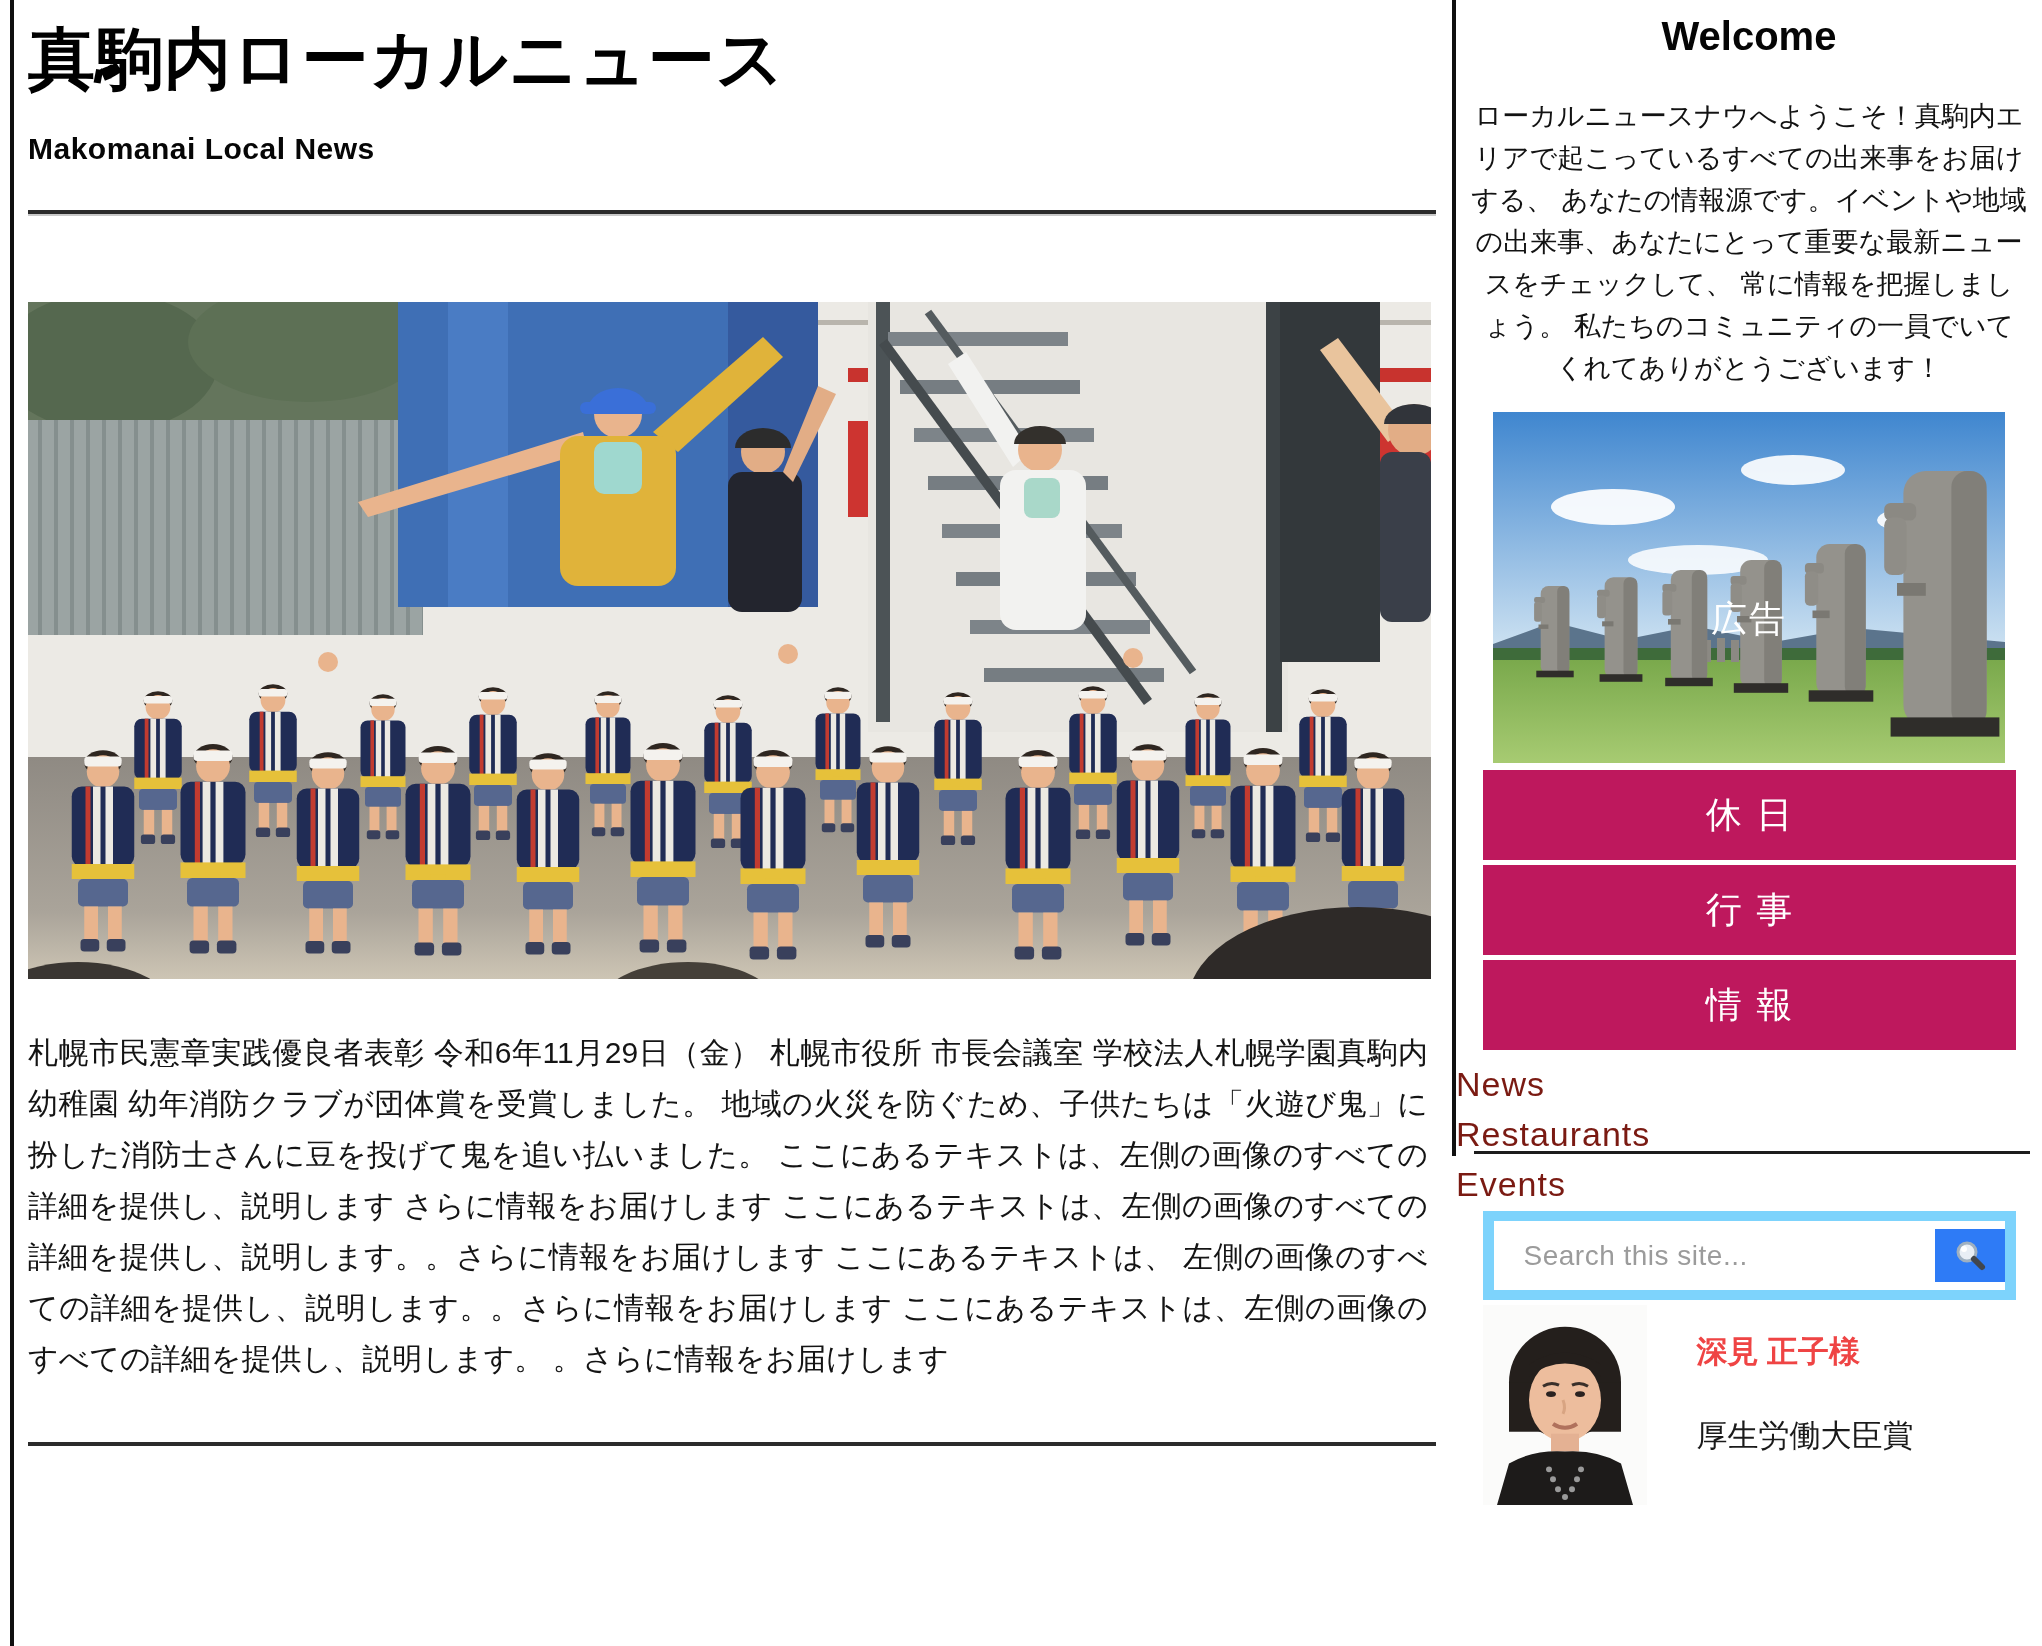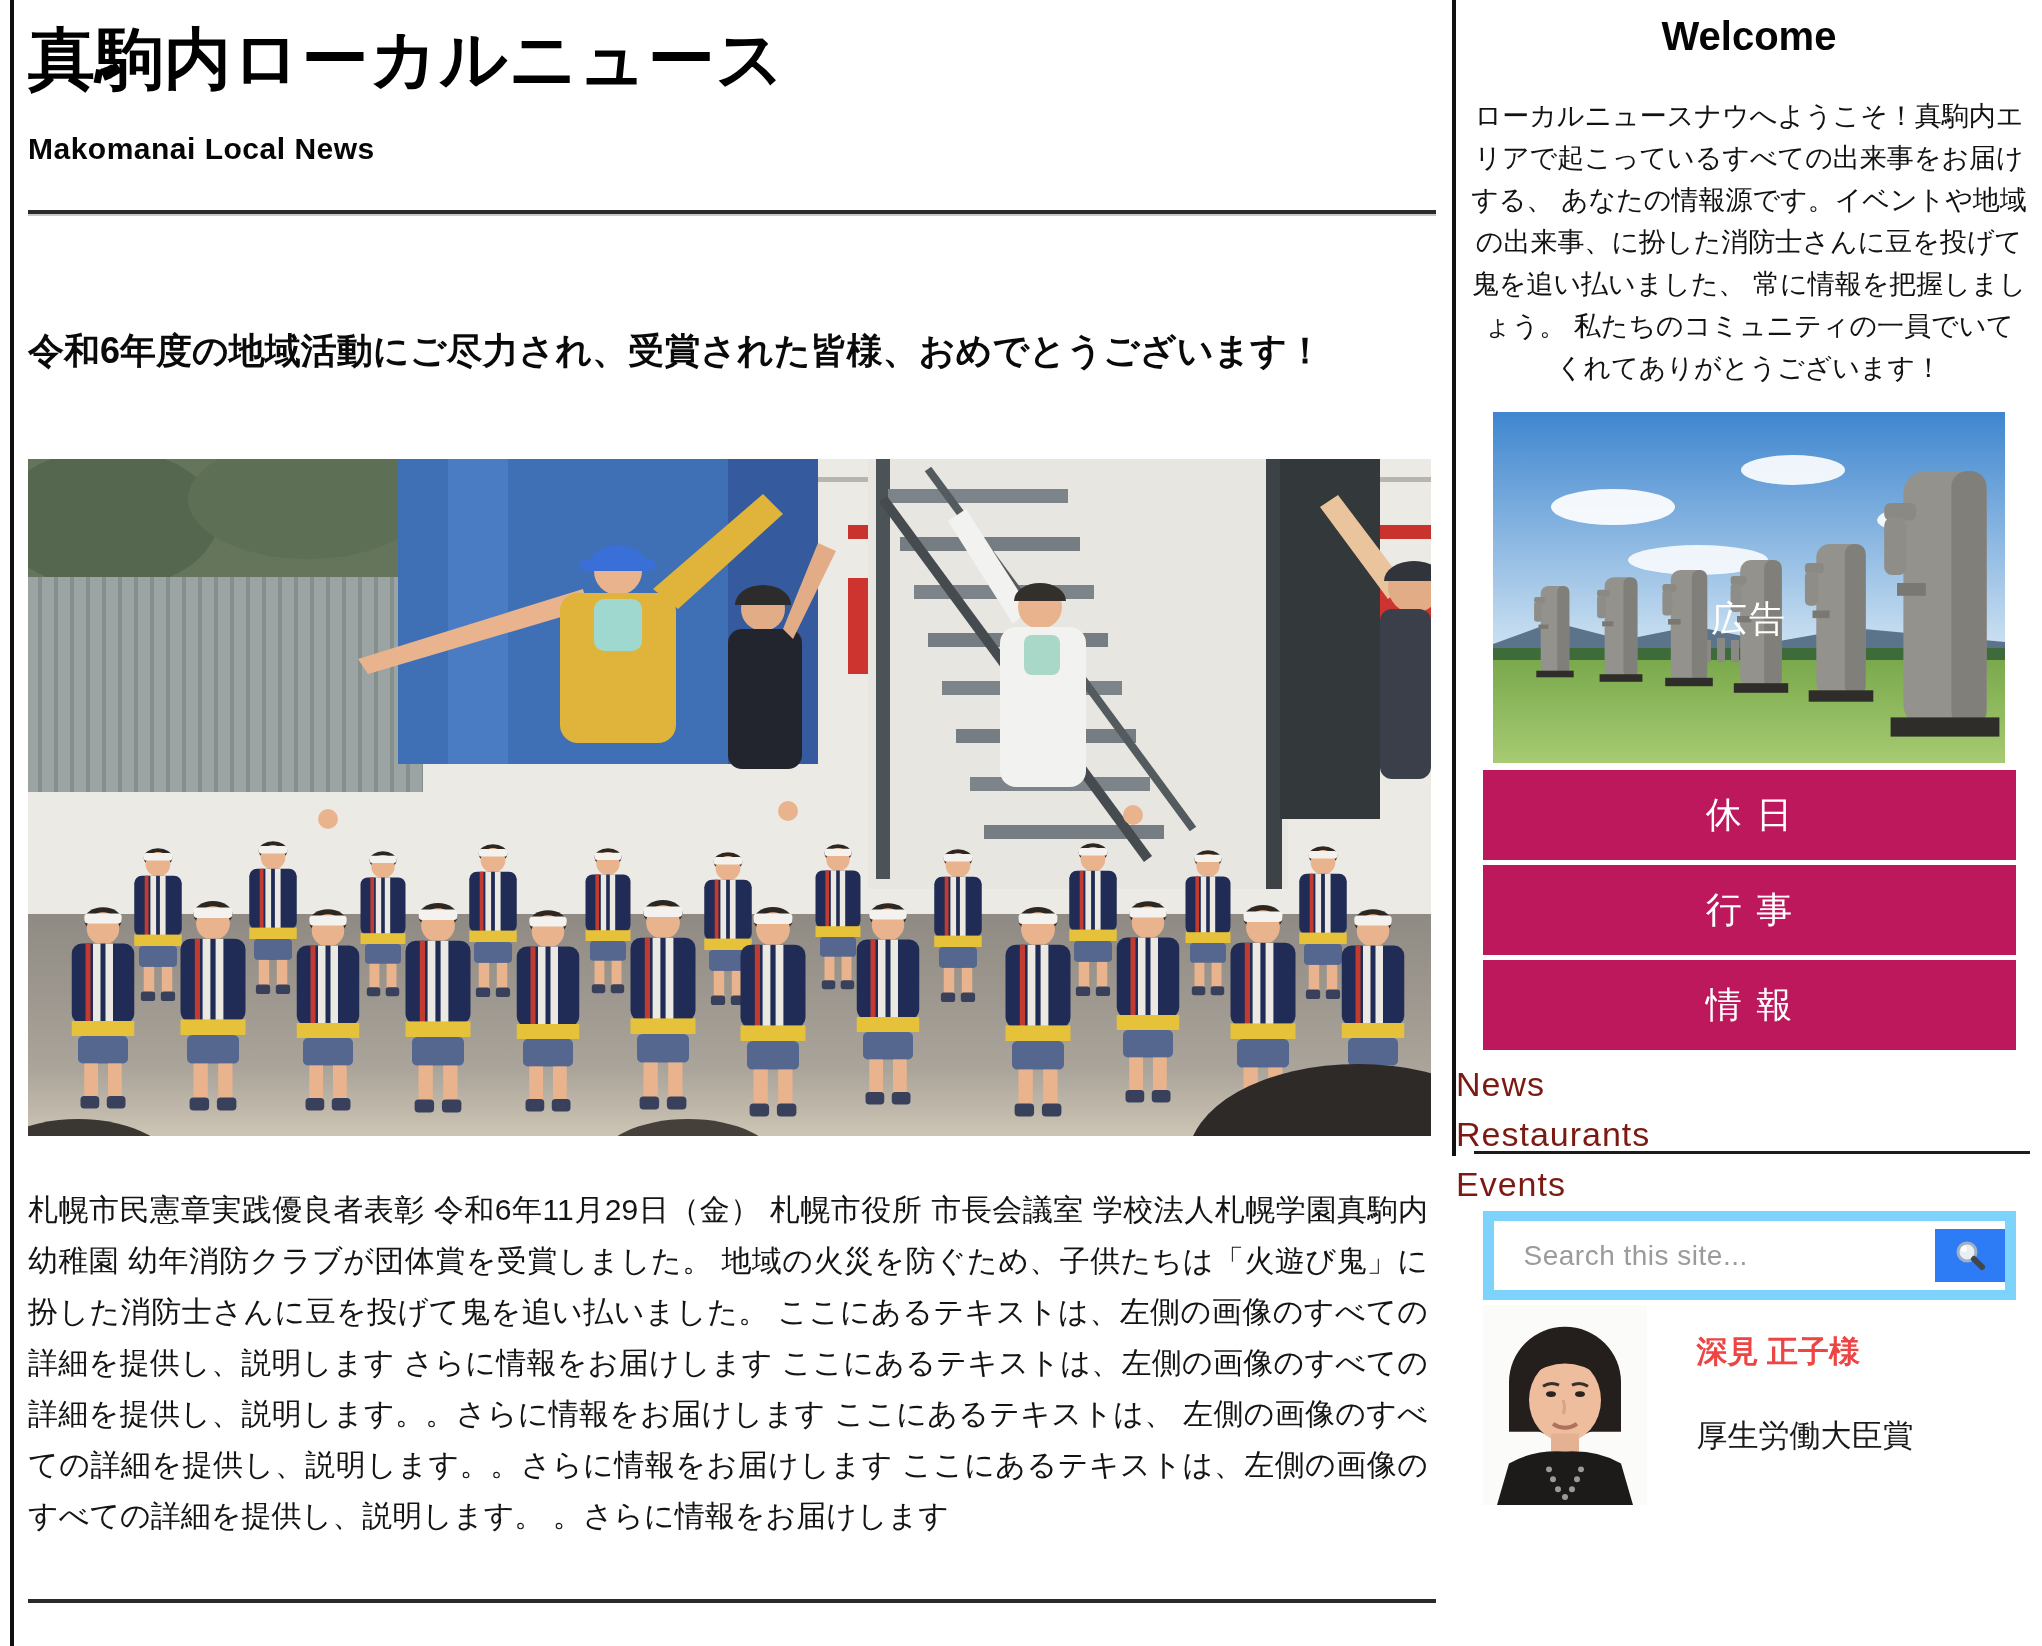--- a/index.html
+++ b/index.html
@@ -48,21 +48,20 @@
 </head>
 <body>
 
 <div class="screen">
   <div class="page-left-border"></div>
 
   <div class="main-col">
     <h1 class="site-title">真駒内ローカルニュース</h1>
     <p class="site-subtitle">Makomanai Local News</p>
     <hr class="rule">
-    <h2 class="headline">令和6年度の地域活動にご尽力され、受賞された皆様、おめでとうございます！</h2>
 
     <svg class="article-photo" viewBox="0 0 1403 677" preserveAspectRatio="none">
       <defs>
         <pattern id="fence" width="16" height="20" patternUnits="userSpaceOnUse">
           <rect width="16" height="20" fill="#9ba4a3"></rect>
             <rect x="10" width="4" height="20" fill="#858f8e"></rect>
         </pattern>
         <linearGradient id="pave" x1="0" y1="0" x2="0" y2="1">
           <stop offset="0" stop-color="#8f8a83"></stop>
             <stop offset="0.7" stop-color="#aaa49a"></stop>
@@ -184,21 +183,21 @@
       <ellipse cx="50" cy="715" rx="100" ry="55" fill="#3a3632"></ellipse>
       <ellipse cx="660" cy="705" rx="90" ry="45" fill="#454039"></ellipse>
     </svg>
 
     <p class="article-body">札幌市民憲章実践優良者表彰 令和6年11月29日（金） 札幌市役所 市長会議室 学校法人札幌学園真駒内幼稚園 幼年消防クラブが団体賞を受賞しました。 地域の火災を防ぐため、子供たちは「火遊び鬼」に扮した消防士さんに豆を投げて鬼を追い払いました。 ここにあるテキストは、左側の画像のすべての詳細を提供し、説明します さらに情報をお届けします ここにあるテキストは、左側の画像のすべての詳細を提供し、説明します。。さらに情報をお届けします ここにあるテキストは、 左側の画像のすべての詳細を提供し、説明します。。さらに情報をお届けします ここにあるテキストは、左側の画像のすべての詳細を提供し、説明します。 。さらに情報をお届けします</p>
     <hr class="rule2">
   </div>
 
   <div class="sidebar">
     <h2 class="welcome-title">Welcome</h2>
-    <p class="welcome-text">ローカルニュースナウへようこそ！真駒内エリアで起こっているすべての出来事をお届けする、 あなたの情報源です。イベントや地域の出来事、に扮した消防士さんに豆を投げて鬼を追い払いました、 常に情報を把握しましょう。 私たちのコミュニティの一員でいてくれてありがとうございます！</p>
+    <p class="welcome-text">ローカルニュースナウへようこそ！真駒内エリアで起こっているすべての出来事をお届けする、 あなたの情報源です。イベントや地域の出来事、あなたにとって重要な最新ニュースをチェックして、 常に情報を把握しましょう。 私たちのコミュニティの一員でいてくれてありがとうございます！</p>
 
     <div class="ad-box">
       <svg width="512" height="351" viewBox="0 0 512 351" preserveAspectRatio="none">
         <defs>
           <linearGradient id="sky" x1="0" y1="0" x2="0" y2="1">
             <stop offset="0" stop-color="#3f86cf"></stop>
               <stop offset="1" stop-color="#cfe3f2"></stop>
           </linearGradient>
           <linearGradient id="grass" x1="0" y1="0" x2="0" y2="1">
             <stop offset="0" stop-color="#7aa94c"></stop>

